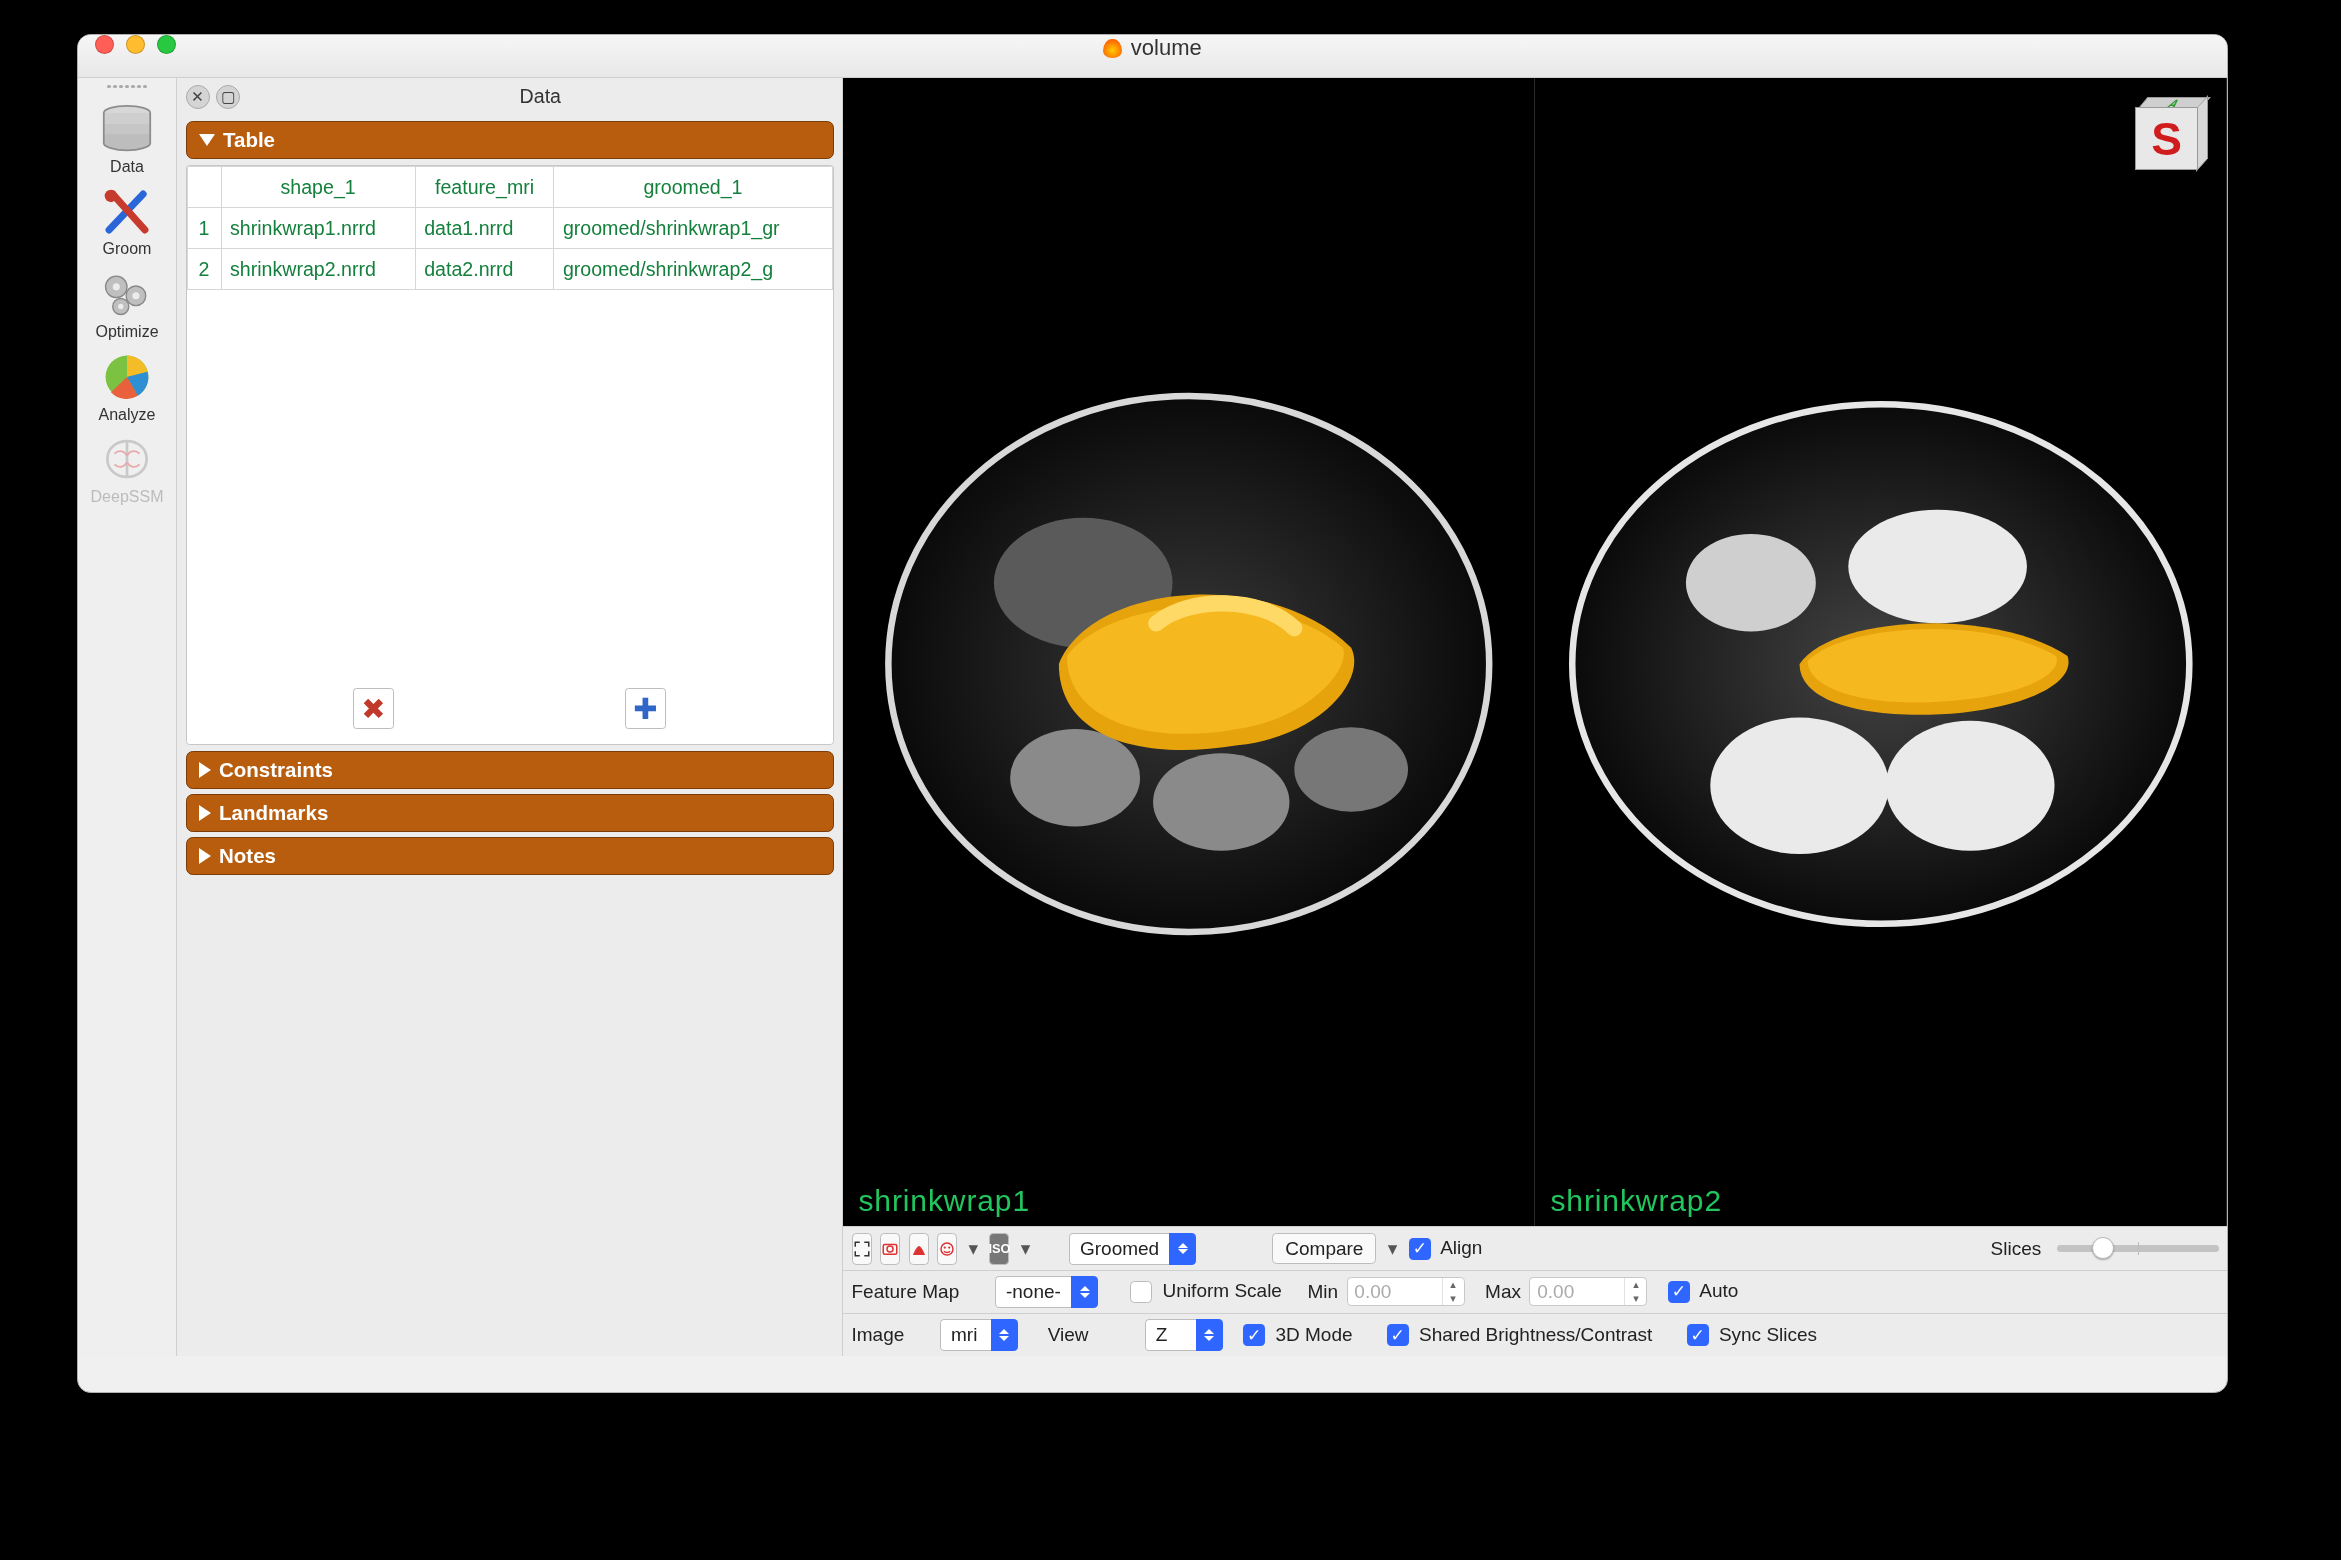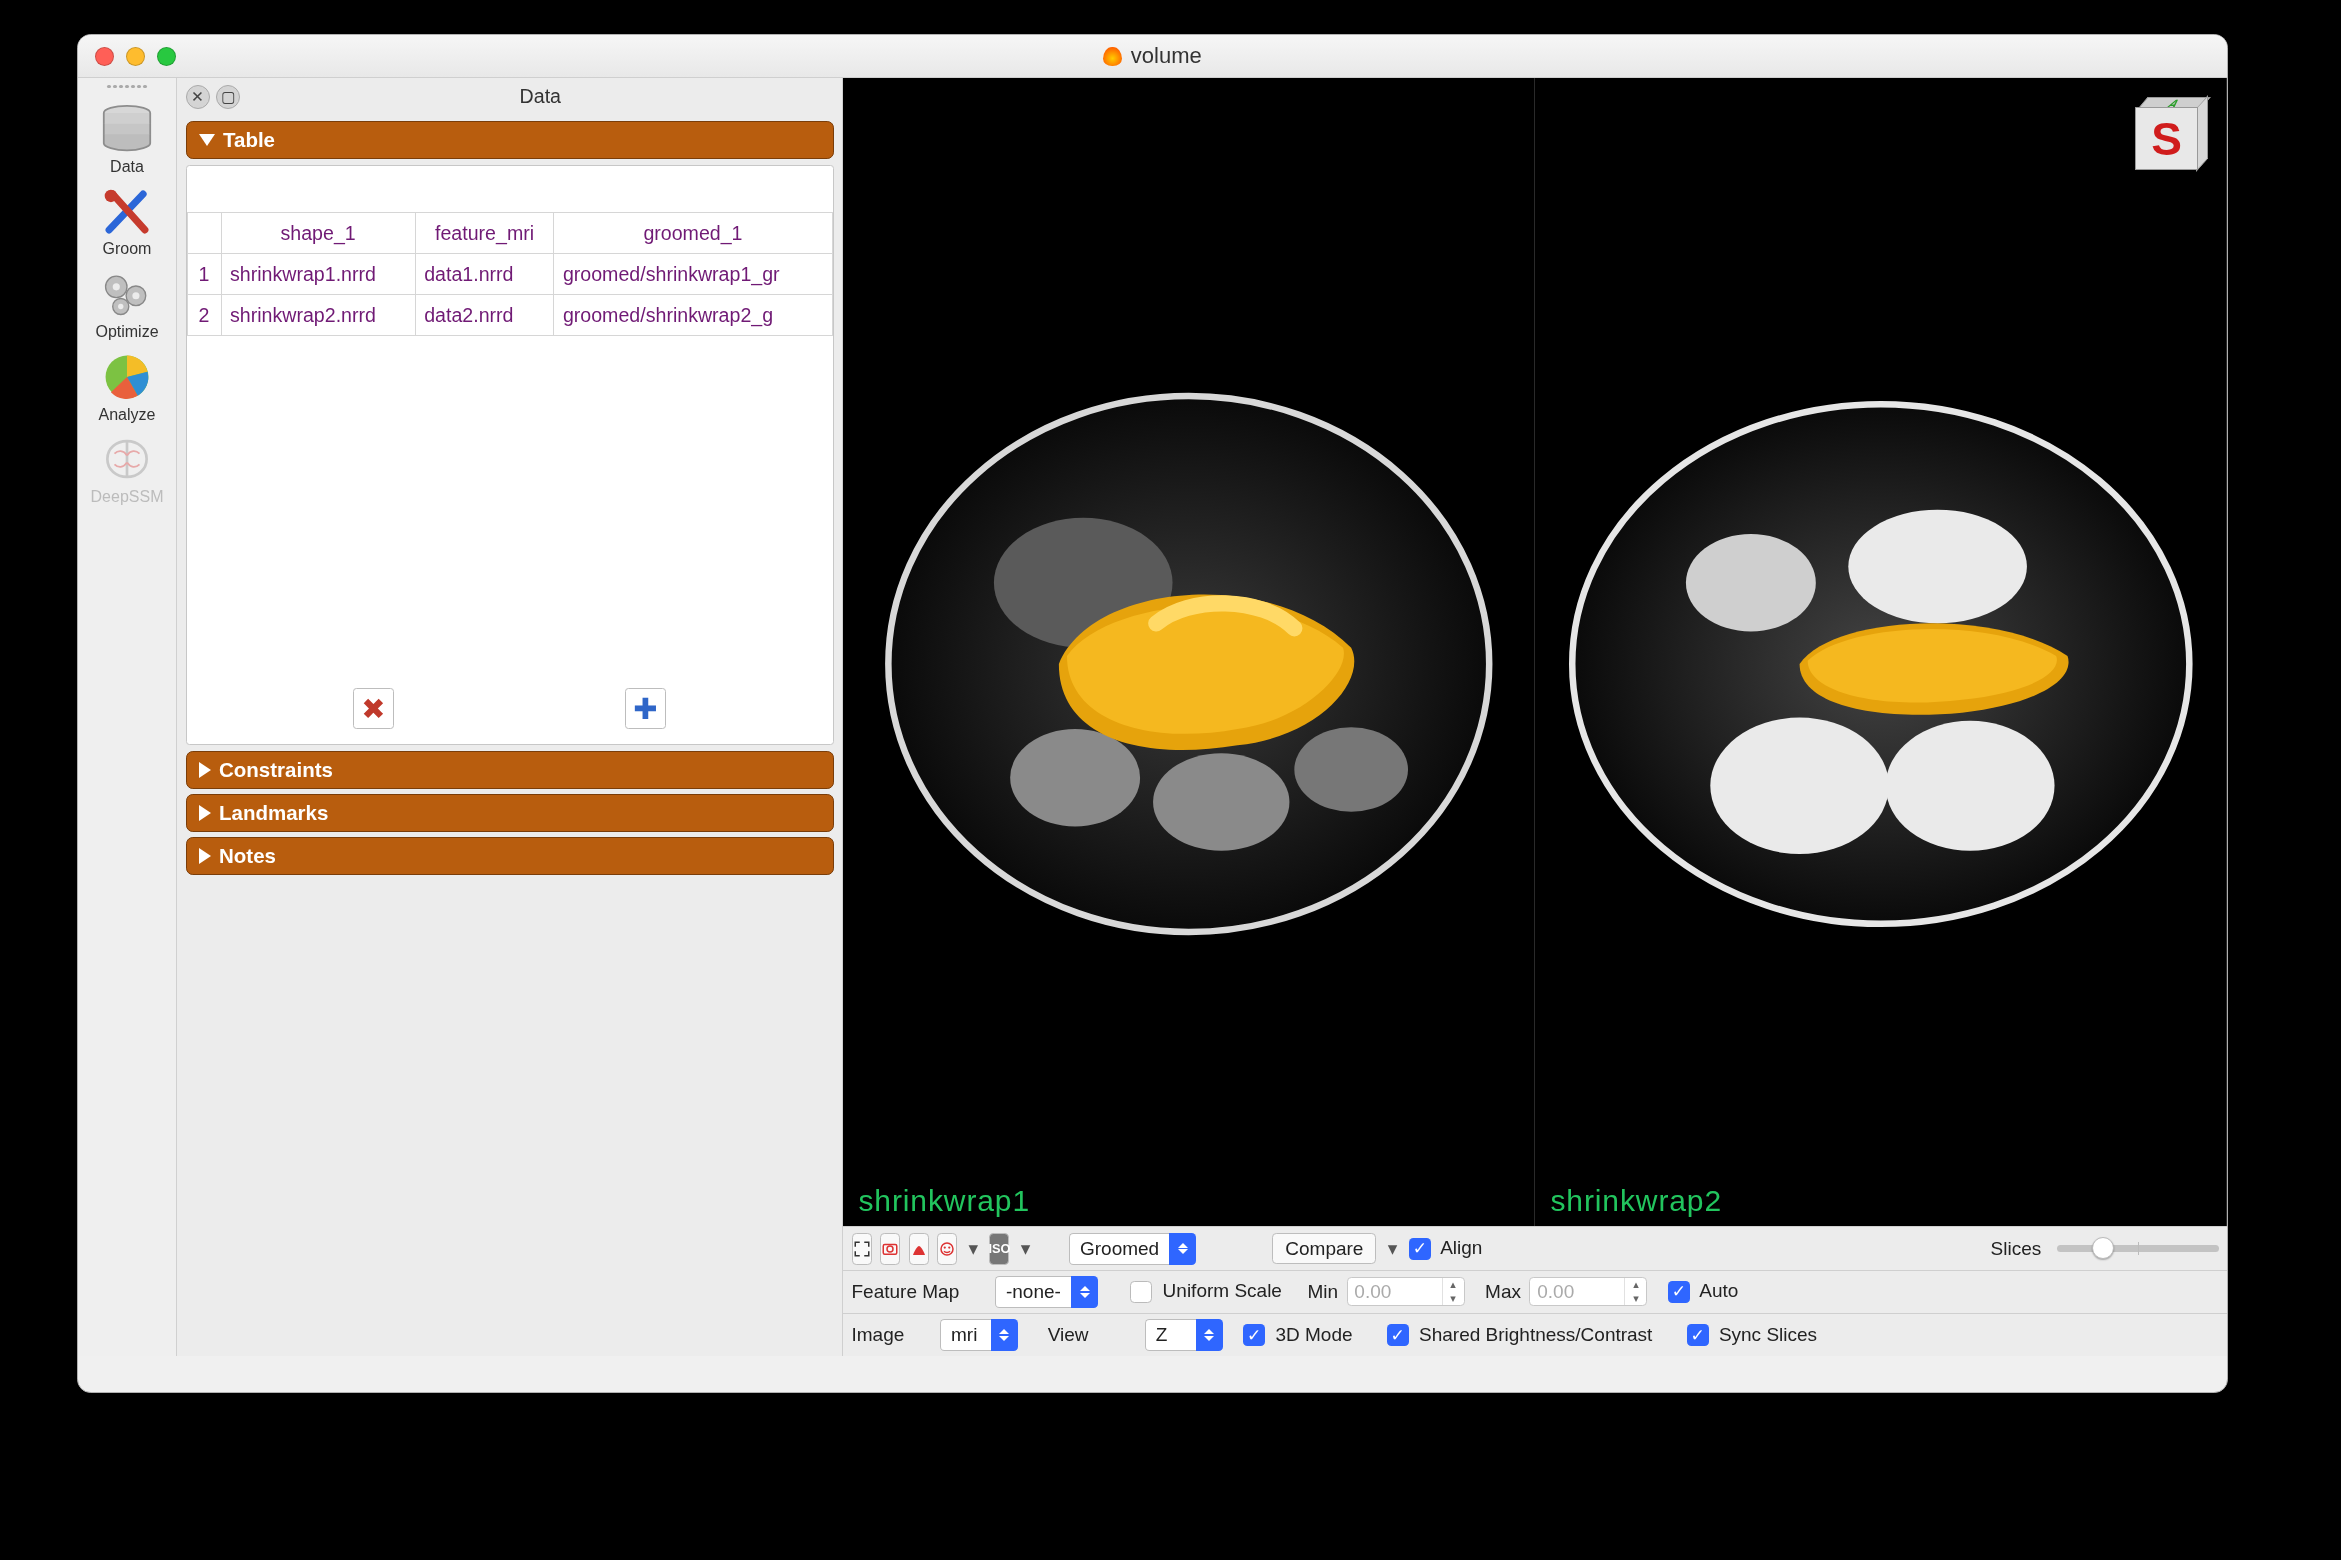--- a/index.html
+++ b/index.html
@@ -6,21 +6,21 @@
   body { background: #000; width: 2342px; height: 1560px; position: relative; }
 
   
   .window {
     position: absolute; left: 77px; top: 34px; width: 2151px; height: 1359px;
     background: #f0f0f0; border: 0.9px solid #b0b0b0; border-radius: 13.7px; overflow: hidden;
     box-shadow: 0 17px 51px rgba(0,0,0,0.6);
   }
   .titlebar {
     height: 43px; background: linear-gradient(#f6f6f6,#e8e8e8);
-    border-bottom: 0.9px solid #cfcfcf; display: flex; align-items: center;
+    border-bottom: 0.9px solid #cfcfcf; display: flex; 
     position: relative;
   }
   .traffic { display: flex; gap: 12px; padding-left: 17px; }
   .traffic .dot { width: 19px; height: 19px; border-radius: 50%; border: 0.9px solid rgba(0,0,0,.2); }
   .dot.red { background:#ff5f57; } .dot.yellow { background:#febc2e; } .dot.green { background:#28c840; }
   .title { position:absolute; left:0; right:0; text-align:center; font-size:22px; color:#333; display:flex; align-items:center; justify-content:center; gap:8.5px; pointer-events:none; }
   .title .flame { width:19px; height:19px; background: radial-gradient(circle at 50% 60%, #ffcc00, #ff6600 70%); border-radius: 50% 50% 50% 50% / 65% 65% 40% 40%; }
 
   .body { display:flex; height: calc(100% - 43px - 36px); }
 
@@ -38,21 +38,21 @@
   .panel-top { display:flex; align-items:center; gap:6.8px; margin-bottom:6.8px; }
   .round-btn { width:24px; height:24px; border-radius:50%; background:#d4d4d4; border:0.9px solid #aaa; display:flex; align-items:center; justify-content:center; font-size:15.4px; color:#444; cursor:pointer; }
   .panel-label { flex:1; text-align:center; font-size:19.6px; color:#333; }
 
   .section { background:#b85d0e; color:#fff; border-radius:6.8px; border:0.9px solid #7a3d09; height:38px; display:flex; align-items:center; padding:0 12px; font-size:20.5px; font-weight:600; gap:8.5px; cursor:pointer; margin-top:5.1px; }
   .section .tri { width:0; height:0; border-style:solid; display:inline-block; }
   .tri.down { border-width:12px 8.5px 0 8.5px; border-color:#fff transparent transparent transparent; }
   .tri.right { border-width:8.5px 0 8.5px 12px; border-color:transparent transparent transparent #fff; }
 
   .table-wrap { background:#fff; border:0.9px solid #c7c7c7; border-radius:3.4px; margin-top:6.8px; height: 580px; display:flex; flex-direction:column; }
-  table { border-collapse:collapse; width:100%; font-size:19.6px; color:#701a75;margin-top:46px; }
+  table { border-collapse:collapse; width:100%; font-size:19.6px; color:#15803d; }
   th, td { border:0.9px solid #d6d6d6; padding:8.5px 8.5px; white-space:nowrap; text-align:left; }
   th { font-weight:400; text-align:center; background:#fff; }
   td.rownum { text-align:center; width:34px; }
   .table-buttons { display:flex; justify-content:space-around; padding:15.4px 51px; }
   .sq-btn { width:41px; height:41px; border:0.9px solid #bdbdbd; border-radius:3.4px; background:#fff; display:flex; align-items:center; justify-content:center; font-size:29px; cursor:pointer; }
   .sq-btn.del { color:#c0392b; } .sq-btn.add { color:#2f66c8; }
 
   
   .viewport { flex:1; display:flex; flex-direction:column; background:#ececec; }
   .render { flex:1; background:#000; display:flex; position:relative; }

